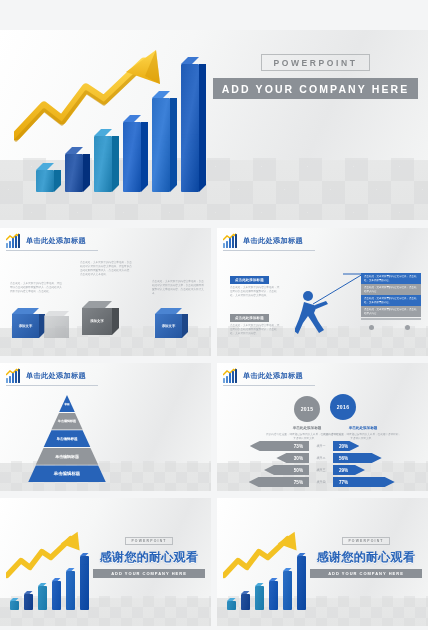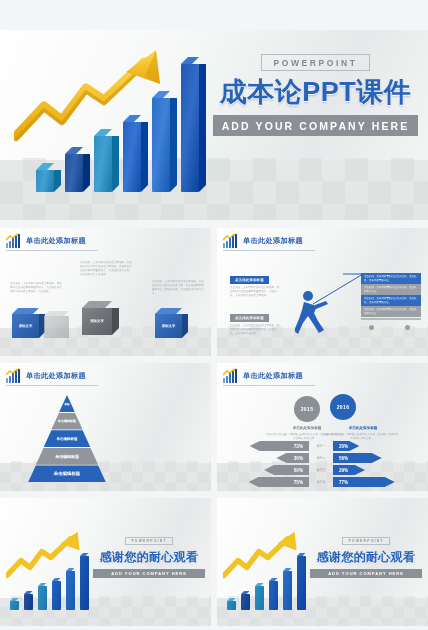--- a/index.html
+++ b/index.html
@@ -187,21 +187,20 @@
             <div class="face" style="background:linear-gradient(100deg,#1f5bb5 0%,rgb(49,109,199) 45%,rgb(9,69,159) 100%)"></div>
             <div class="top" style="top:-7px;height:7px;background:rgb(59,119,209);clip-path:polygon(0 100%,7px 0,100% 0,calc(100% - 7px) 100%)"></div>
             <div class="side" style="right:-7px;bottom:0;width:7px;height:128px;background:rgb(0,57,147);clip-path:polygon(0 0,100% -7px,100% calc(100% - 7px),0 100%)"></div>
             <div class="refl" style="height:34px;background:linear-gradient(to top,#1f5bb5,transparent)"></div>
           </div>
         </div>
     </div>
 
     <div class="hero-text">
       <div class="pp-box">POWERPOINT</div>
-      <div class="hero-title">成本论PPT课件</div>
       <div class="addbar">ADD YOUR COMPANY HERE</div>
     </div>
   </div>
 
   <div class="slide s" id="s2">
     <div class="floorbg"></div>
     <div class="wallshade"></div>
     <div class="checker"></div>
 
     <div class="s-head">

